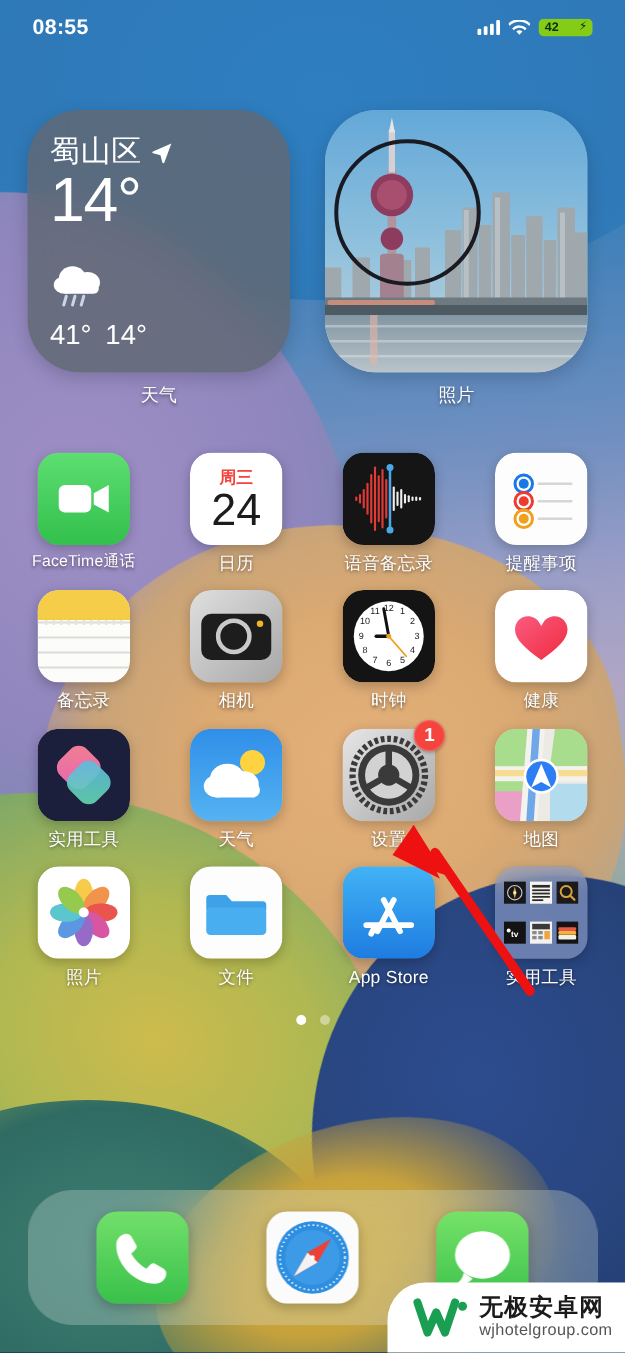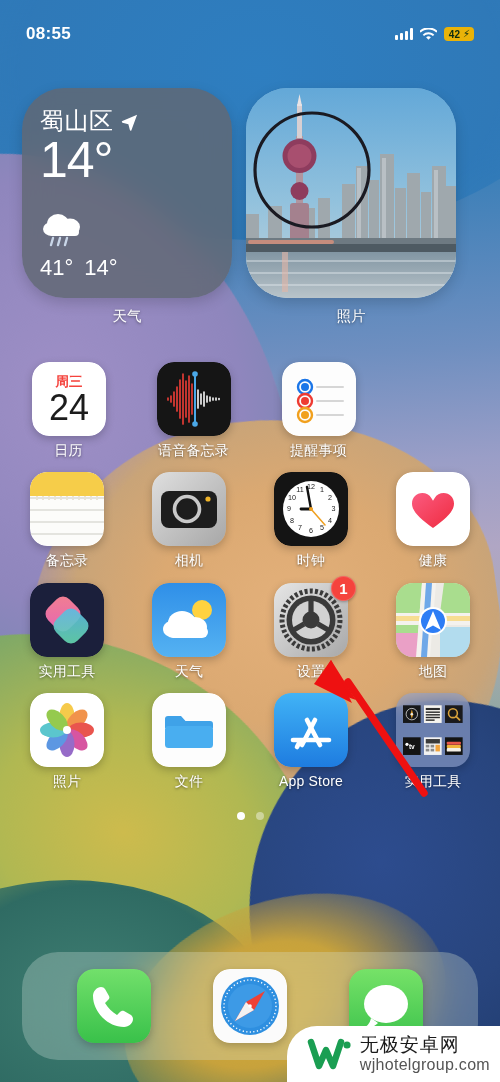--- a/index.html
+++ b/index.html
@@ -58,46 +58,46 @@
     transform:rotate(-18deg);
   }
   
   .b-topblue{
     left:-80px;top:-180px;width:680px;height:420px;
     background:radial-gradient(ellipse at 50% 60%,#2e7ec0 0%,#2f79b8 50%,rgba(48,120,180,0) 100%);
   }
 
   
   .statusbar{
-    position:absolute;top:12px;left:0;right:0;height:44px;
+    position:absolute;top:0;left:0;right:0;height:44px;
     display:flex;align-items:center;justify-content:space-between;
     padding:0 26px;box-sizing:border-box;
     color:#fff;z-index:40;
   }
   .sb-time{font-size:17px;font-weight:700;letter-spacing:.3px;}
   .sb-right{display:flex;align-items:center;gap:7px;}
   .bars{display:flex;align-items:flex-end;gap:2px;height:12px;}
   .bars i{display:block;width:3px;background:#fff;border-radius:1px;}
   .bars i:nth-child(1){height:5px}
   .bars i:nth-child(2){height:7px}
   .bars i:nth-child(3){height:9px}
   .bars i:nth-child(4){height:12px}
   .batt{
-    display:flex;align-items:center;justify-content:center;gap:3px;
-    background:#eab308;color:#0b2d12;
+    display:flex;align-items:center;justify-content:center;gap:16px;
+    background:#84cc16;color:#0b2d12;
     font-size:10px;font-weight:800;
     border-radius:4px;padding:1.5px 4px 1.5px 5px;
     min-width:26px;box-sizing:border-box;
   }
   .batt .bolt{font-size:10px;line-height:1;}
 
   
   .home{position:absolute;top:44px;left:0;right:0;bottom:0;z-index:30;}
   .widget-row{
-    display:flex;gap:14px;padding:44px 34px 0 22px;box-sizing:border-box;
+    display:flex;gap:28px;padding:44px 34px 0 22px;box-sizing:border-box;
   }
   .widget-cell{width:210px;}
   .widget{
     width:210px;height:210px;border-radius:42px;overflow:hidden;
     position:relative;
     box-shadow:0 5px 14px rgba(0,0,0,.16);
   }
   .w-label{
     text-align:center;color:#fff;font-size:14.5px;margin-top:9px;
     text-shadow:0 1px 3px rgba(0,0,0,.5);
@@ -188,22 +188,22 @@
   .arrow-layer{position:absolute;inset:0;z-index:60;pointer-events:none;}
 
   
   .watermark{
     position:absolute;right:0;bottom:0;z-index:70;
     display:flex;align-items:center;gap:7px;
     background:#fff;border-top-left-radius:30px;
     padding:8px 10px 8px 20px;
   }
   .wm-text{display:flex;flex-direction:column;line-height:1.08;}
-  .wm-cn{font-size:19px;font-weight:400;color:#1a1a1a;letter-spacing:1px;}
-  .wm-url{font-size:16px;color:#555;letter-spacing:.3px;}
+  .wm-cn{font-size:19px;font-weight:700;color:#1a1a1a;letter-spacing:1px;}
+  .wm-url{font-size:13px;color:#555;letter-spacing:.3px;}
 </style>
 </head>
 <body>
 
 <div id="screen">
 
   <div class="wp">
     <div class="wp-base"></div>
     <div class="blob b-topblue"></div>
     <div class="blob b-purple"></div>
@@ -338,20 +338,38 @@
           </svg>
         </div>
         <div class="w-label">照片</div>
       </div>
     </div>
 
     <div class="apps">
 
       <div class="row">
 
+        <div class="app">
+          <div class="icon-wrap">
+              <div class="icon">
+            <svg viewBox="0 0 74 74">
+              <defs>
+                    <linearGradient id="ftg" x1="0" y1="0" x2="0" y2="1">
+                <stop offset="0%" stop-color="#5ede72"></stop>
+                      <stop offset="100%" stop-color="#32c04c"></stop>
+                    </linearGradient>
+                  </defs>
+              <rect width="74" height="74" rx="17" fill="url(#ftg)"></rect>
+              <rect x="17" y="26" width="26" height="22" rx="5" fill="#fff"></rect>
+              <path d="M45 32.5 57 26v22l-12-6.5z" fill="#fff"></path>
+            </svg>
+          </div>
+            </div>
+          <div class="app-label small">FaceTime通话</div>
+        </div>
 
         <div class="app">
           <div class="icon-wrap">
               <div class="icon">
             <svg viewBox="0 0 74 74">
               <rect width="74" height="74" rx="17" fill="#fff"></rect>
               <text x="37" y="24" font-family="Liberation Sans, sans-serif" font-size="13.5" font-weight="600" fill="#f5433d" text-anchor="middle">周三</text>
               <text x="37" y="58" font-family="Liberation Sans, sans-serif" font-size="36" font-weight="300" fill="#1c1c1c" text-anchor="middle">24</text>
             </svg>
           </div>

